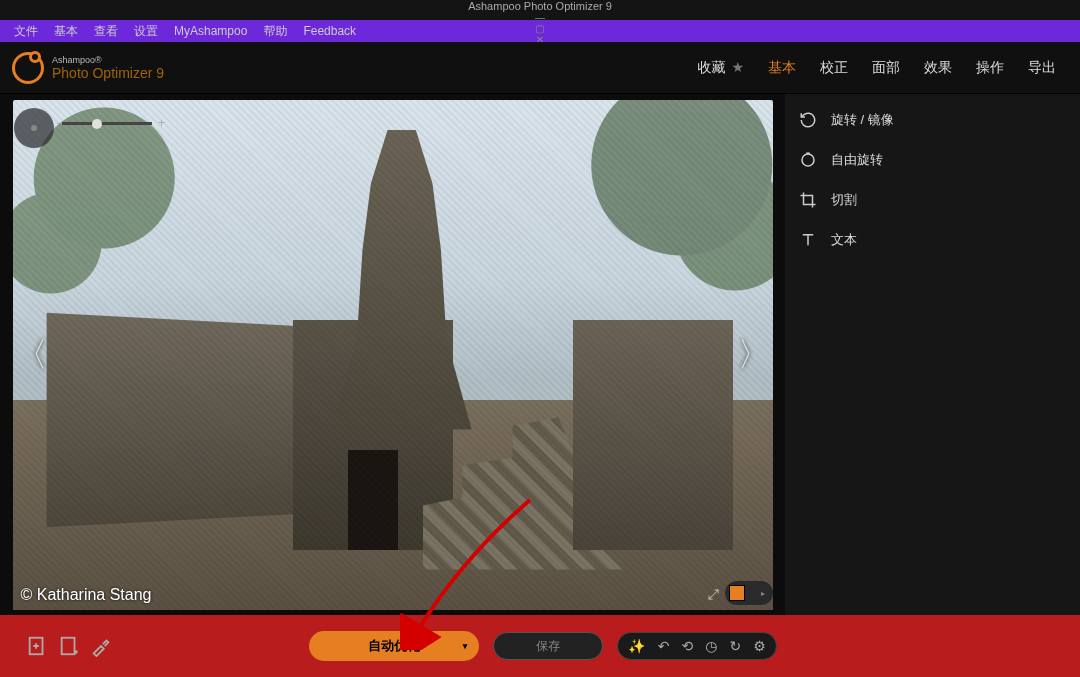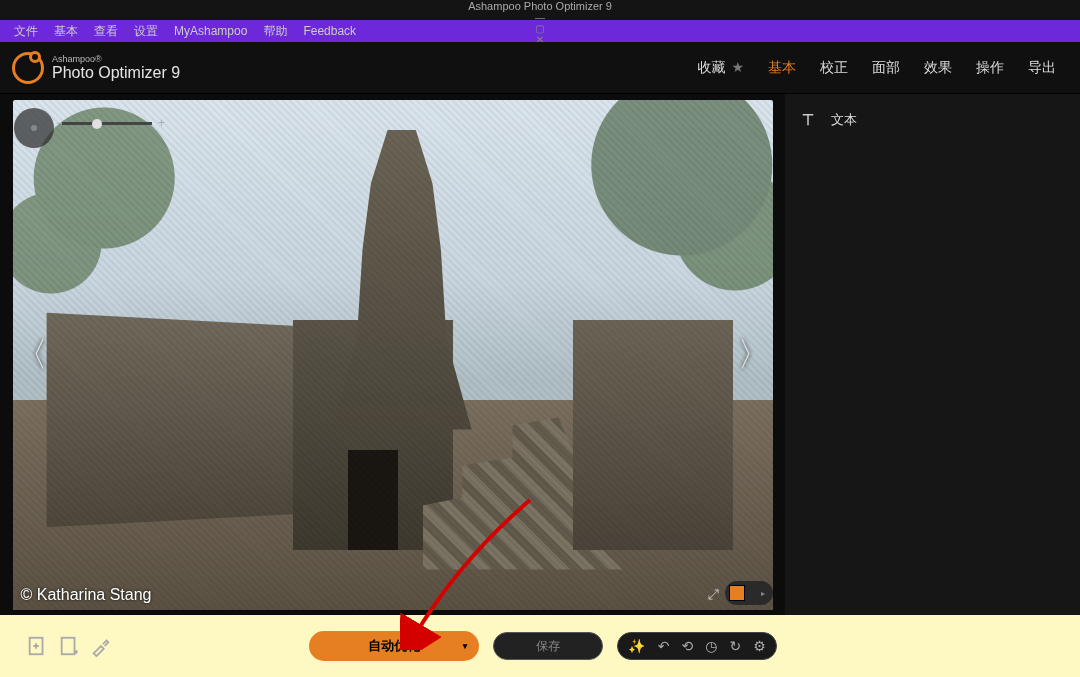--- a/index.html
+++ b/index.html
@@ -9,21 +9,21 @@
 .title-bar .spacer { flex: 1; }
 .win-ctrl { width: 32px; text-align: center; color: #888; font-size: 10px; cursor: pointer; }
 
 .menu-bar { height: 22px; background: #6d28d9; display: flex; align-items: center; padding: 0 6px; font-size: 12px; }
 .menu-bar span { padding: 0 8px; cursor: pointer; color: #ccc; }
 
 .brand-row { height: 52px; display: flex; align-items: center; padding: 0 12px; background: #101010; border-bottom: 1px solid #000; }
 .brand-ring { width: 32px; height: 32px; border: 3px solid #e67e22; border-radius: 50%; margin-right: 8px; position: relative; }
 .brand-ring:after { content: ""; position: absolute; width: 6px; height: 6px; background: #0f0f0f; border: 3px solid #e67e22; border-radius: 50%; top: -4px; left: 14px; }
 .brand-text .small { font-size: 9px; color: #bbb; }
-.brand-text .big { font-size: 16px; color: #e5e5e5; }
+.brand-text .big { font-size: 14px; color: #a16207; }
 .brand-row .spacer { flex: 1; }
 .nav-tab { font-size: 14px; padding: 0 12px; cursor: pointer; color: #ddd; }
 .nav-tab.active { color: #e67e22; }
 .star { color: #777; margin-left: 2px; }
 
 .workspace { display: flex; height: 521px; }
 .canvas-area { flex: 1; position: relative; display: flex; justify-content: center; align-items: center; background: #0c0c0c; padding: 8px 6px; }
 .photo { width: 760px; height: 510px; position: relative; overflow: hidden; border-radius: 2px; }
 .sky { position: absolute; inset: 0; background: linear-gradient(#d9e4ec 0%, #c9d6df 35%, #b0bec5 55%); }
 .trees { position: absolute; top: 0; left: 0; right: 0; height: 260px; background:
@@ -54,21 +54,21 @@
 
 .shrink-icon { position: absolute; right: 66px; bottom: 12px; color: #ccc; cursor: pointer; font-size: 14px; }
 .ratio-pill { position: absolute; right: 12px; bottom: 10px; width: 48px; height: 24px; border-radius: 12px; background: #2a2a2a; display: flex; align-items: center; padding: 0 4px; cursor: pointer; }
 .ratio-pill .sq { width: 16px; height: 16px; background: #e67e22; border: 1px solid #000; }
 .ratio-pill .dot { color: #888; margin-left: auto; margin-right: 4px; font-size: 8px; }
 
 .side-panel { width: 295px; background: #161616; padding: 6px 0; }
 .tool-item { display: flex; align-items: center; height: 40px; padding: 0 14px; font-size: 13px; color: #ddd; cursor: pointer; }
 .tool-item svg, .tool-item .ico { width: 18px; height: 18px; margin-right: 14px; flex-shrink: 0; }
 
-.bottom-bar { height: 62px; background: #fef9c3; display: flex; align-items: center; padding: 0 26px; }
+.bottom-bar { height: 62px; background: #b91c1c; display: flex; align-items: center; padding: 0 26px; }
 .bb-left { display: flex; gap: 10px; }
 .bb-left .ic { width: 22px; height: 22px; color: #aaa; cursor: pointer; }
 .bb-center { flex: 1; display: flex; justify-content: center; gap: 14px; align-items: center; }
 .opt-btn { width: 170px; height: 30px; border-radius: 15px; background: #e67e22; color: #000; font-size: 13px; font-weight: 600; display: flex; align-items: center; justify-content: center; position: relative; cursor: pointer; }
 .opt-btn .caret { position: absolute; right: 12px; font-size: 9px; }
 .save-btn { width: 110px; height: 28px; border: 1px solid #555; border-radius: 14px; background: #222; color: #888; font-size: 12px; display: flex; align-items: center; justify-content: center; cursor: pointer; }
 .tool-pill { height: 28px; border: 1px solid #444; border-radius: 14px; background: #1a1a1a; display: flex; align-items: center; padding: 0 10px; gap: 12px; }
 .tool-pill .t { color: #aaa; font-size: 14px; cursor: pointer; }
 
 .annotation-arrow { position: absolute; left: 400px; top: 490px; pointer-events: none; }
@@ -141,20 +141,40 @@
     <div class="shrink-icon">⤢</div>
     <div class="ratio-pill">
         <div class="sq"></div>
         <span class="dot">▸</span>
       </div>
   </div>
 
   <div class="side-panel">
     <div class="tool-item">
       <svg class="ico" viewBox="0 0 24 24" fill="none" stroke="#ccc" stroke-width="2">
+          <path d="M3 12a9 9 0 1 0 3-6.7L3 8"></path>
+          <path d="M3 3v5h5"></path>
+        </svg>
+      <span>旋转 / 镜像</span>
+    </div>
+    <div class="tool-item">
+      <svg class="ico" viewBox="0 0 24 24" fill="none" stroke="#ccc" stroke-width="2">
+          <circle cx="12" cy="12" r="8"></circle>
+          <path d="M12 4l2 -2M12 4l-2 -2"></path>
+        </svg>
+      <span>自由旋转</span>
+    </div>
+    <div class="tool-item">
+      <svg class="ico" viewBox="0 0 24 24" fill="none" stroke="#ccc" stroke-width="2">
+          <path d="M6 2v16h16M2 6h16v16"></path>
+        </svg>
+      <span>切割</span>
+    </div>
+    <div class="tool-item">
+      <svg class="ico" viewBox="0 0 24 24" fill="none" stroke="#ccc" stroke-width="2">
           <path d="M5 5h14M12 5v14"></path>
         </svg>
       <span>文本</span>
     </div>
   </div>
 </div>
 
 <div class="bottom-bar">
   <div class="bb-left">
     <svg class="ic" viewBox="0 0 24 24" fill="none" stroke="#aaa" stroke-width="2">

